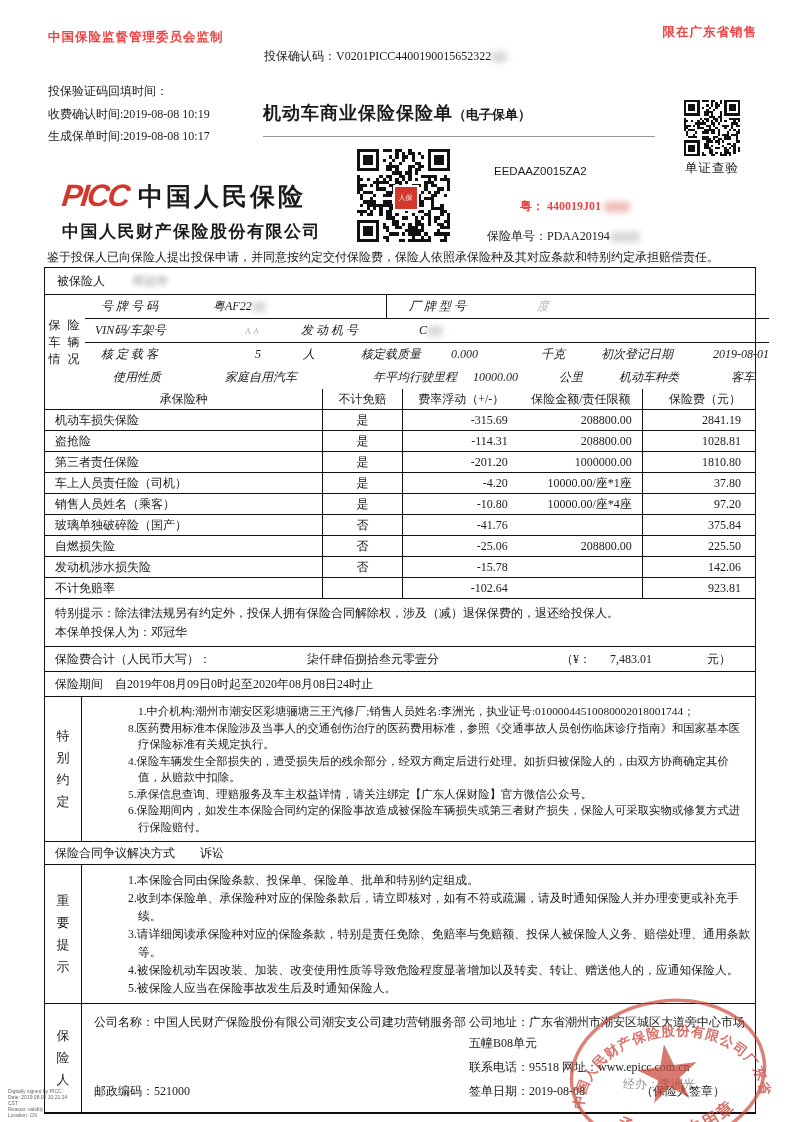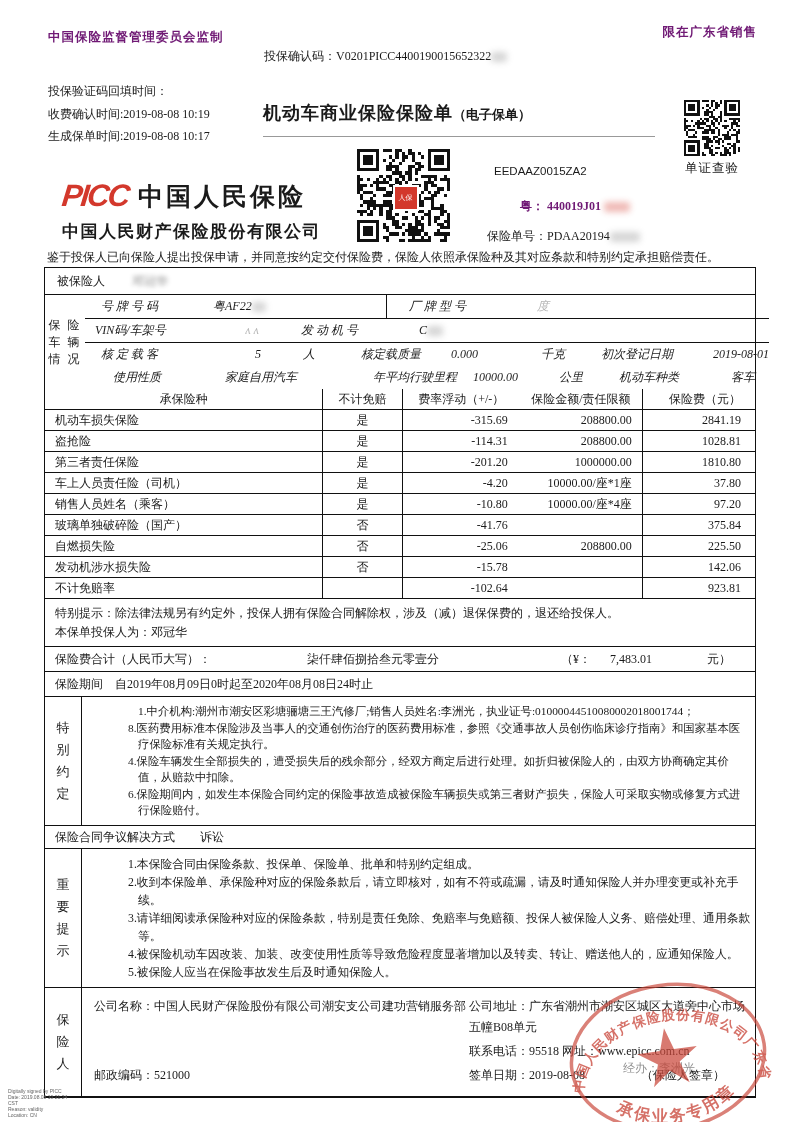--- a/index.html
+++ b/index.html
@@ -1,19 +1,19 @@
 <!DOCTYPE html>
 <html><head>
 <meta charset="utf-8">
 <style>
   html,body{margin:0;padding:0;background:#fff;}
   .page{position:relative;width:793px;height:1122px;background:#fff;overflow:hidden;
         font-family:"Liberation Serif","DejaVu Serif",serif;color:#1a1a1a;font-size:12px;}
   .abs{position:absolute;}
-  .red{color:#701a75;}
+  .red{color:#ef4444;}
 
   
   .regulator{left:48px;top:29px;font-size:12.5px;font-weight:bold;letter-spacing:1px;}
   .region-limit{right:36px;top:24px;font-size:12.5px;font-weight:bold;letter-spacing:1px;}
   .confirm-code{left:264px;top:48px;font-size:12px;}
   .verify-time{left:48px;top:83px;}
   .fee-time{left:48px;top:106px;}
   .gen-time{left:48px;top:128px;}
   .doc-title{left:263px;top:101px;font-size:18px;font-weight:bold;letter-spacing:1px;}
   .doc-title .sub{font-size:13px;letter-spacing:0;}
@@ -816,20 +816,21 @@
         <div class="side-label">
             <div>特</div>
             <div>别</div>
             <div>约</div>
             <div>定</div>
           </div>
         <div class="side-content">
             <div class="list-line">1.中介机构:潮州市潮安区彩塘骊塘三王汽修厂;销售人员姓名:李洲光，执业证号:01000044510080002018001744；</div>
             <div class="list-line">8.医药费用标准本保险涉及当事人的交通创伤治疗的医药费用标准，参照《交通事故人员创伤临床诊疗指南》和国家基本医疗保险标准有关规定执行。</div>
             <div class="list-line">4.保险车辆发生全部损失的，遭受损失后的残余部分，经双方商定后进行处理。如折归被保险人的，由双方协商确定其价值，从赔款中扣除。</div>
+            <div class="list-line">5.承保信息查询、理赔服务及车主权益详情，请关注绑定【广东人保财险】官方微信公众号。</div>
             <div class="list-line">6.保险期间内，如发生本保险合同约定的保险事故造成被保险车辆损失或第三者财产损失，保险人可采取实物或修复方式进行保险赔付。</div>
           </div>
       </div>
 
       <div class="dispute-row">
         <span>保险合同争议解决方式</span>
         <span class="val">诉讼</span>
       </div>
 
       <div class="side-block notice">

